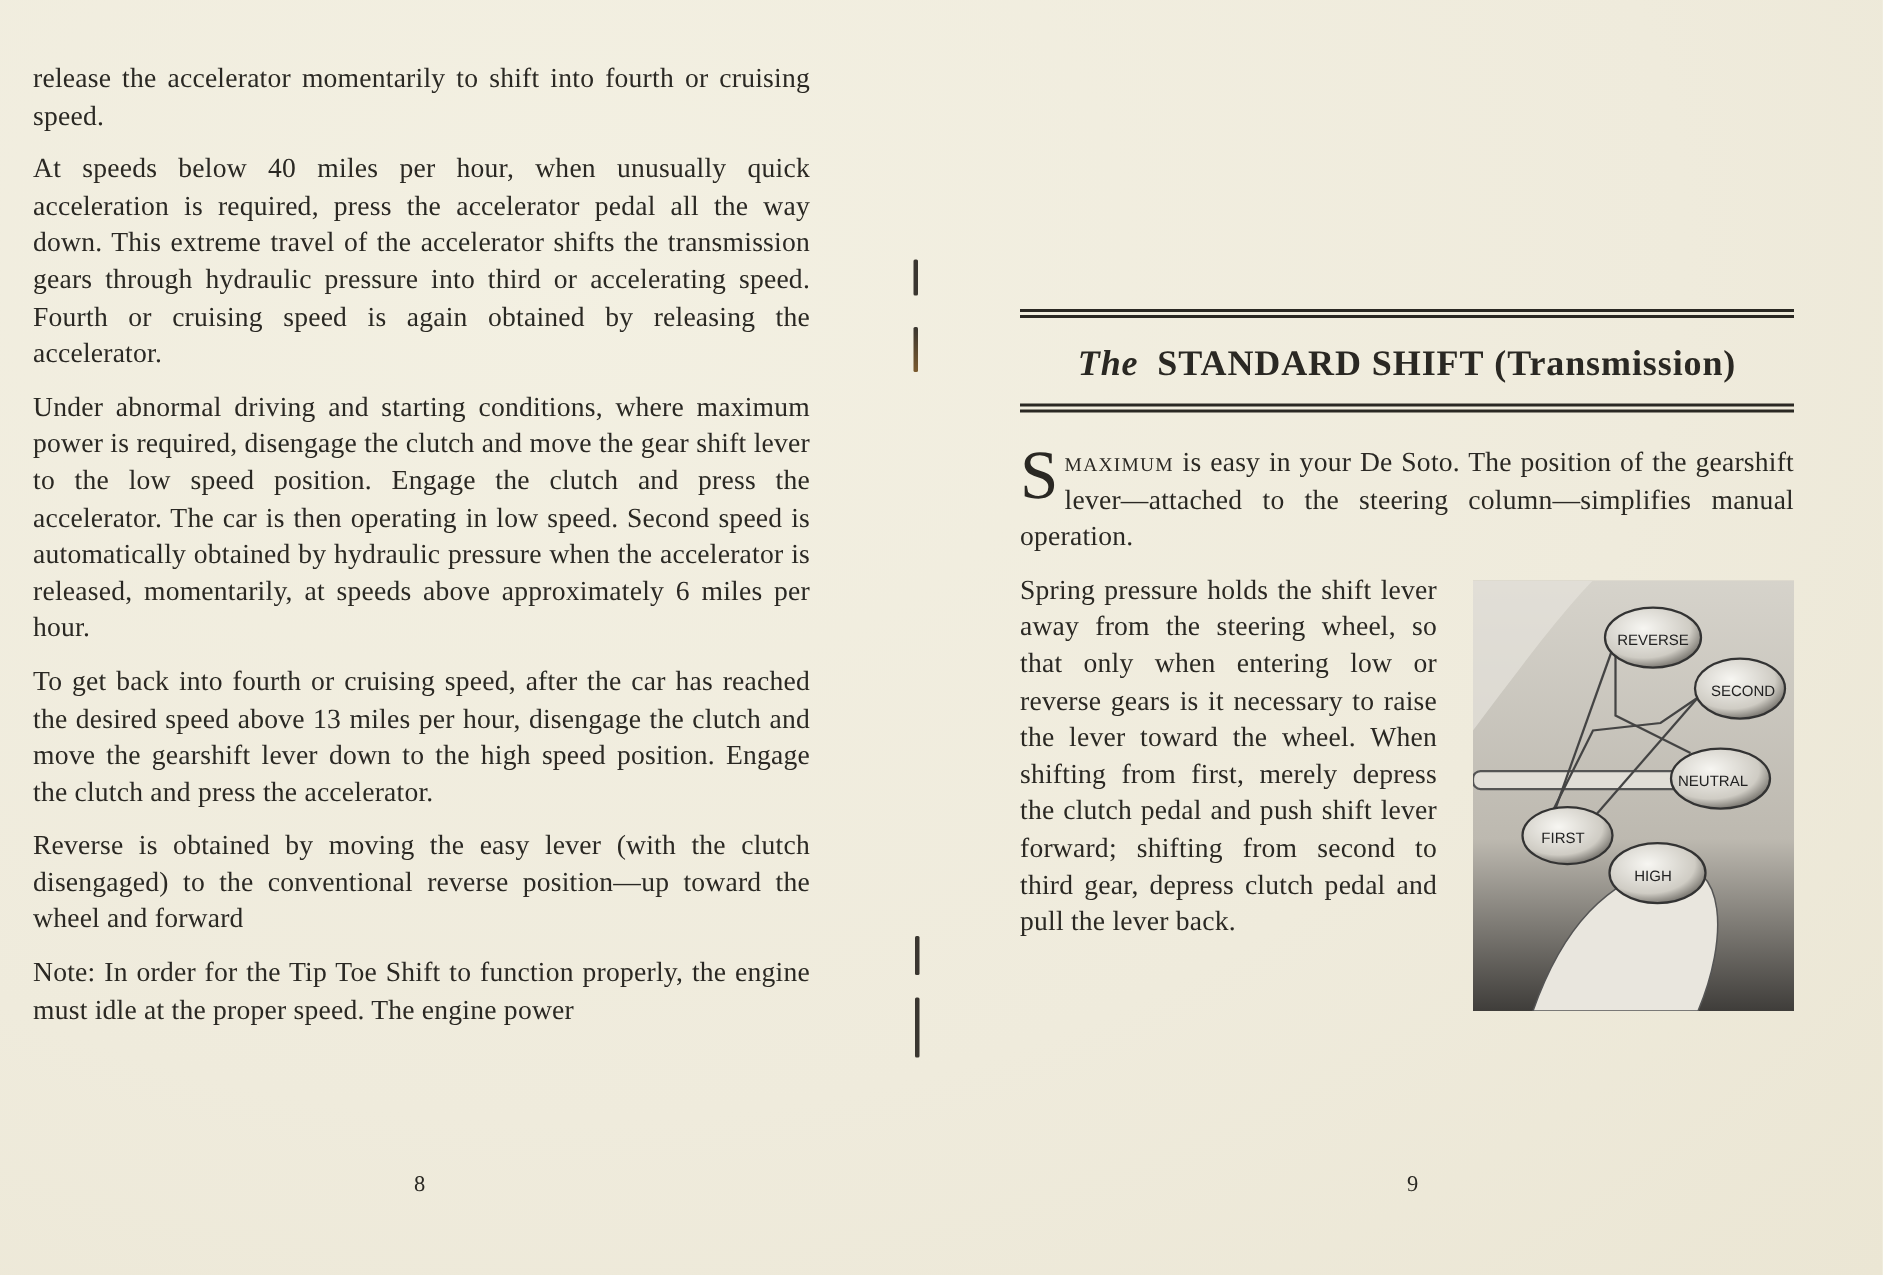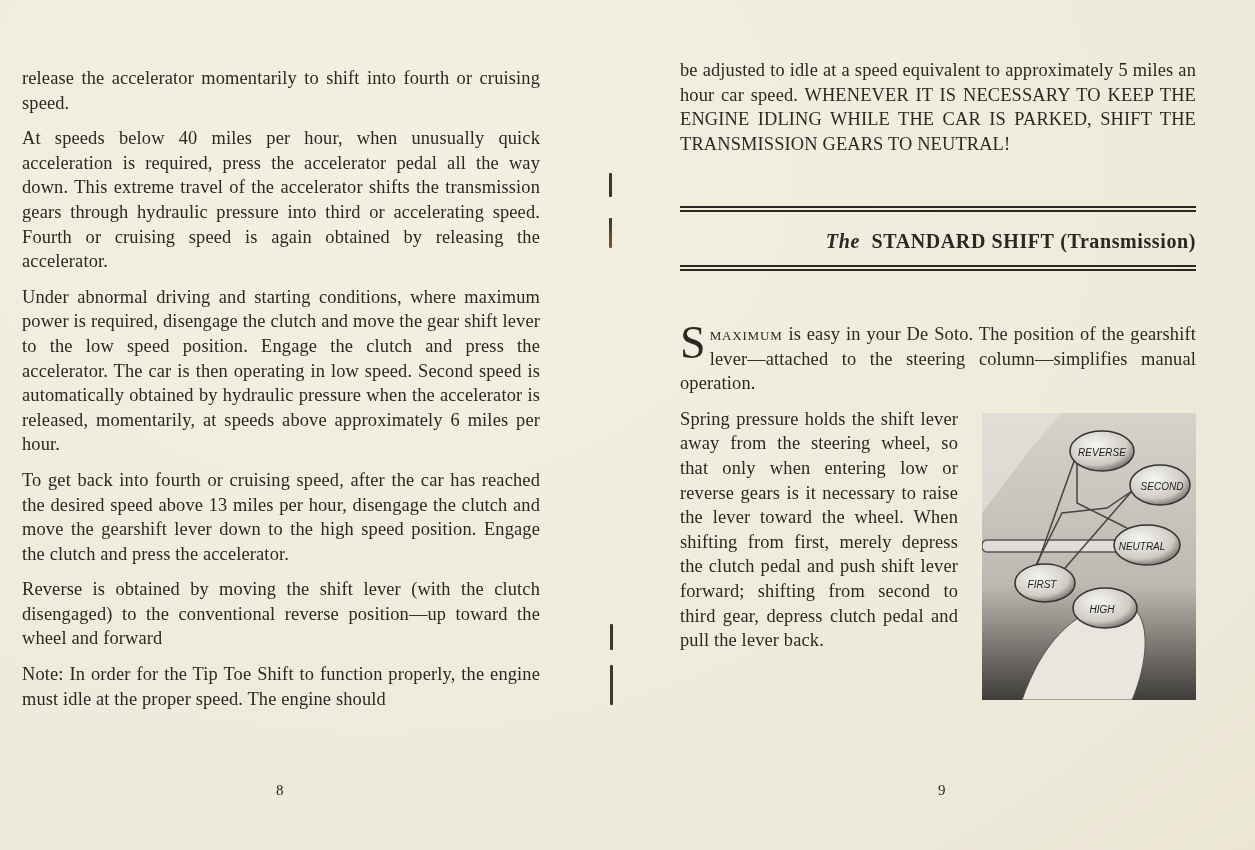--- a/index.html
+++ b/index.html
@@ -12,21 +12,21 @@
   }
   .spread {
     position:absolute; inset:0;
     background:
       radial-gradient(ellipse at 30% 20%, #f3f0e2 0%, #efebdc 60%, #ebe6d4 100%);
   }
   .page { position:absolute; top:0; height:850px; }
   .page-left { left:0; width:615px; }
   .page-right { left:615px; width:640px; }
 
-  .col { position:absolute;margin-top:26px; }
+  .col { position:absolute; }
   .page-left .col { left:22px; top:40px; width:518px; }
   .page-right .col { left:65px; top:32px; width:516px; }
 
   p.para {
     margin:0 0 11px 0;
     font-size:18.4px;
     line-height:24.6px;
     text-align:justify;
     letter-spacing:0.15px;
     hyphens:none;
@@ -34,68 +34,65 @@
   .caps { letter-spacing:0.4px; }
 
   .gutter-staple {
     position:absolute; width:3px; background:#3a3630; border-radius:1px;
   }
   .gutter-staple.rust { background:linear-gradient(#3a3630,#7a5a2e); }
 
   .heading-block { position:absolute; left:65px; top:206px; width:516px; }
   .rule-double { height:3px; border-top:2px solid #2a2823; border-bottom:2px solid #2a2823; height:2px; }
   .heading {
-    text-align:right; font-size:20px; letter-spacing:0.6px;
+    text-align:center; font-size:24px; letter-spacing:0.6px;
     padding:18px 0 12px 0; white-space:nowrap;
   }
   .heading .the { font-style:italic; font-weight:bold; margin-right:6px; }
   .heading .main { font-weight:bold; }
 
   .dropcap {
     float:left; font-size:46px; line-height:38px; margin:2px 4px 0 0;
   }
   .smallcaps { font-variant:small-caps; letter-spacing:0.8px; }
 
   .flow-wrap { position:relative; }
   .figure {
     float:right; width:214px; height:287px; margin:6px 0 0 24px;
-    background:#cfcbc1; position:relative; overflow:hidden;font-style:italic;
+    background:#cfcbc1; position:relative; overflow:hidden;
   }
   .figure svg { position:absolute; inset:0; }
 
   .pagenum {
     position:absolute; font-size:15px; top:782px;
   }
 </style>
 </head>
 <body>
 
 <div class="spread">
 
   <div class="page page-left">
     <div class="col">
       <p class="para">release the accelerator momentarily to shift into fourth or cruising speed.</p>
       <p class="para">At speeds below 40 miles per hour, when unusually quick acceleration is required, press the accelerator pedal all the way down. This extreme travel of the accelerator shifts the transmission gears through hydraulic pressure into third or accelerating speed. Fourth or cruising speed is again obtained by releasing the accelerator.</p>
       <p class="para">Under abnormal driving and starting conditions, where maximum power is required, disengage the clutch and move the gear shift lever to the low speed position. Engage the clutch and press the accelerator. The car is then operating in low speed. Second speed is automatically obtained by hydraulic pressure when the accelerator is released, momentarily, at speeds above approximately 6 miles per hour.</p>
       <p class="para">To get back into fourth or cruising speed, after the car has reached the desired speed above 13 miles per hour, disengage the clutch and move the gearshift lever down to the high speed position. Engage the clutch and press the accelerator.</p>
-      <p class="para">Reverse is obtained by moving the shift lever (with the clutch disengaged) to the conventional reverse position—up toward the wheel and forward</p>
-      <p class="para">Note: In order for the Tip Toe Shift to function properly, the engine must idle at the proper speed. The engine should</p>
+      <p class="para">Reverse is obtained by moving the easy lever (with the clutch disengaged) to the conventional reverse position—up toward the wheel and forward</p>
+      <p class="para">Note: In order for the Tip Toe Shift to function properly, the engine must idle at the proper speed. The engine power</p>
     </div>
     <div class="pagenum" style="left:276px;">8</div>
   </div>
 
   <div class="gutter-staple" style="left:609px; top:173px; height:24px;"></div>
   <div class="gutter-staple rust" style="left:609px; top:218px; height:30px;"></div>
   <div class="gutter-staple" style="left:610px; top:624px; height:26px;"></div>
   <div class="gutter-staple" style="left:610px; top:665px; height:40px;"></div>
 
   <div class="page page-right">
-    <div class="col">
-      <p class="para caps">be adjusted to idle at a speed equivalent to approximately 5 miles an hour car speed. WHENEVER IT IS NECESSARY TO KEEP THE ENGINE IDLING WHILE THE CAR IS PARKED, SHIFT THE TRANSMISSION GEARS TO NEUTRAL!</p>
-    </div>
 
     <div class="heading-block">
       <div class="rule-double"></div>
       <div class="heading">
         <span class="the">The</span>
         <span class="main">STANDARD SHIFT</span>
         <span class="main">(Transmission)</span>
       </div>
       <div class="rule-double"></div>
     </div>

